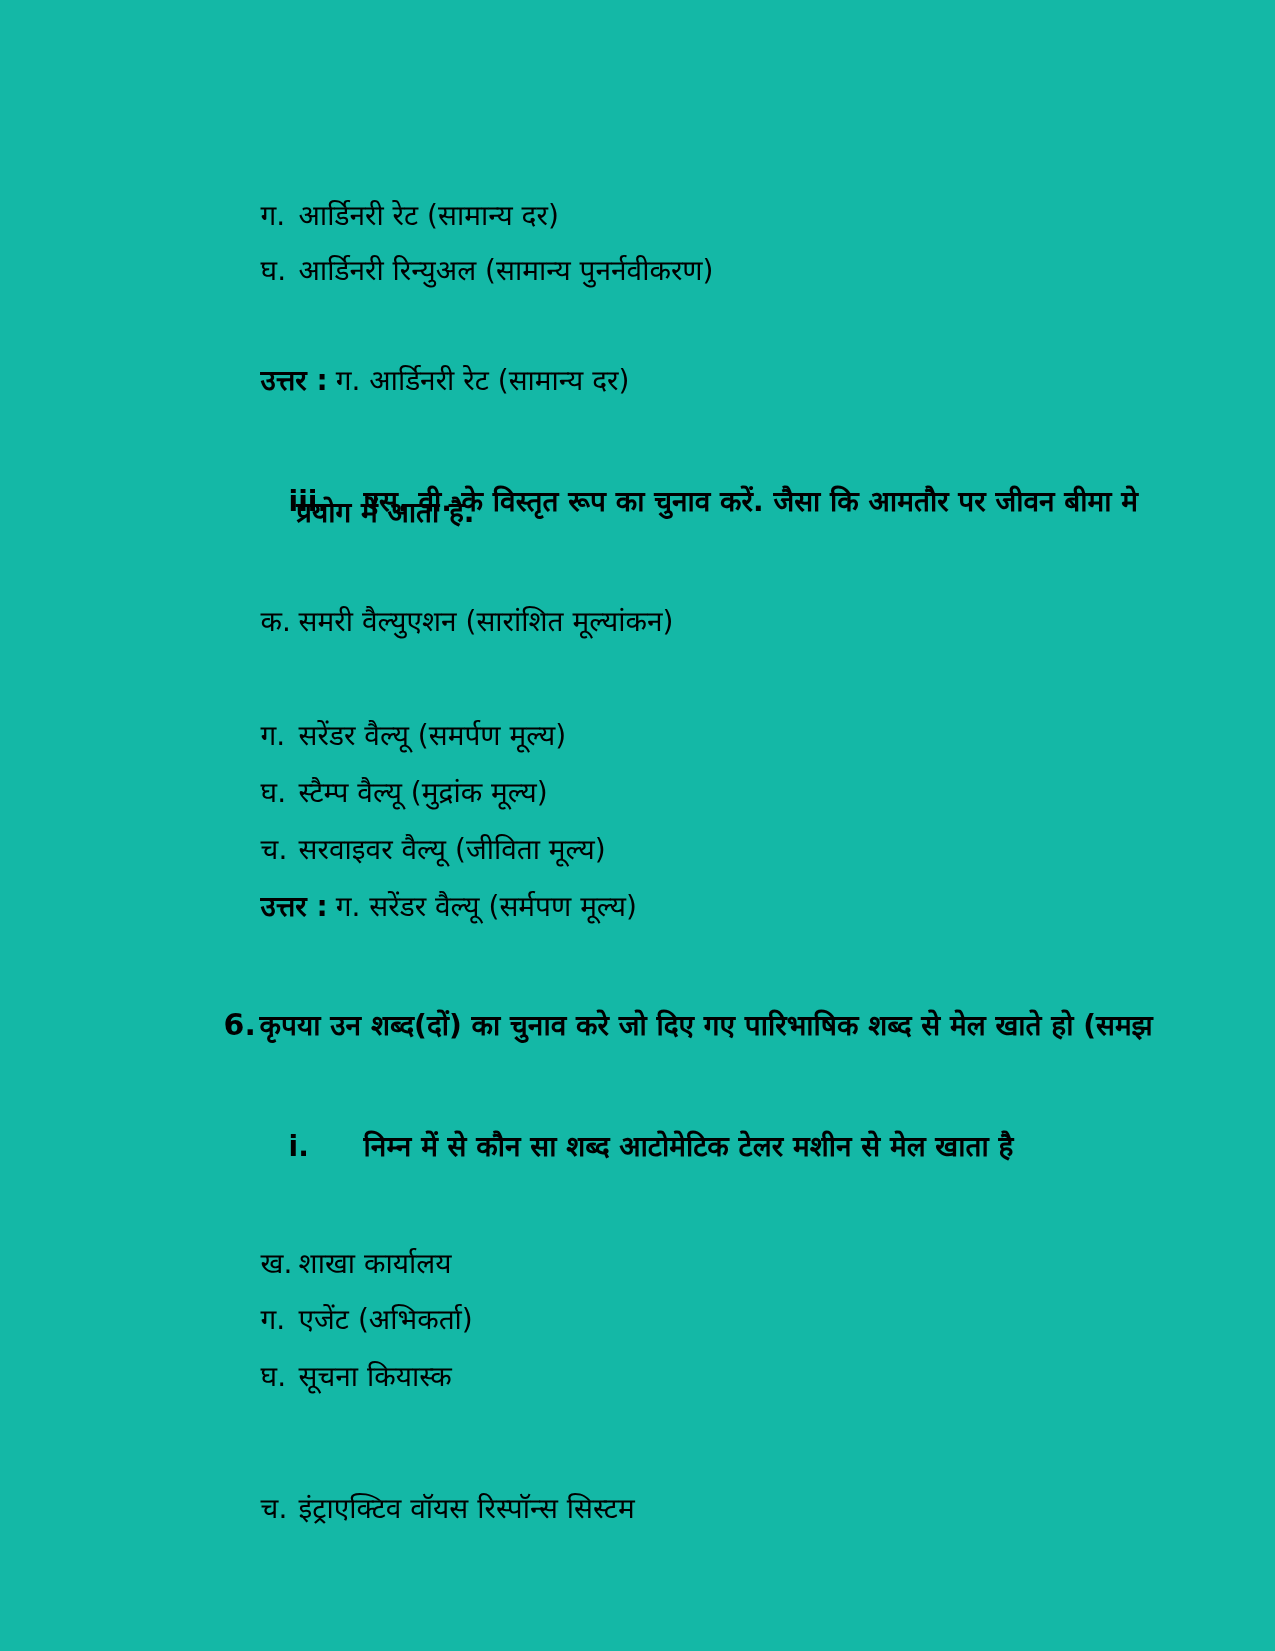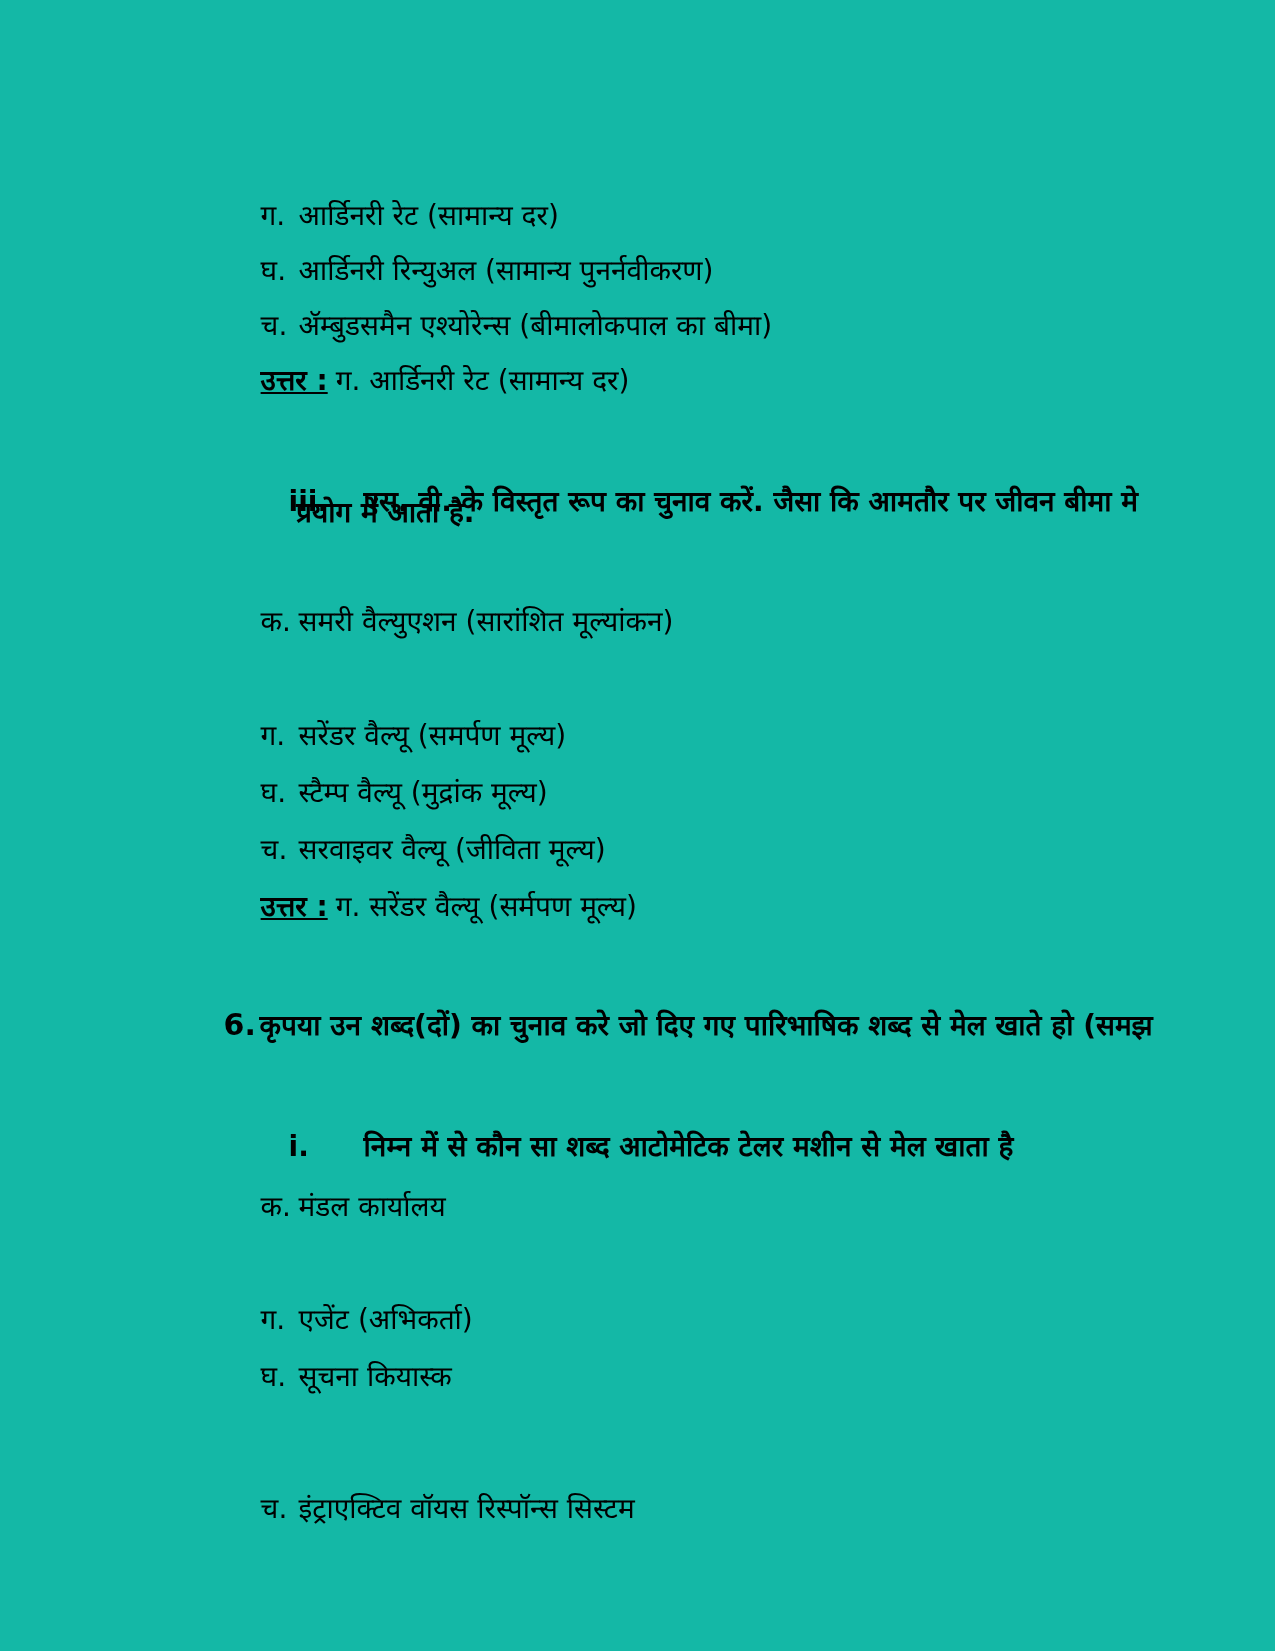--- a/index.html
+++ b/index.html
@@ -18,35 +18,32 @@
     left: 225px;
     font-size: 28px;
     line-height: 46px;
     white-space: pre;
     color: #000000;
   }
   .bold { font-weight: bold; }
   .lbl { display: inline-block; min-width: 38px; }
   .num { display: inline-block; width: 75px; font-weight: bold; margin-left: 28px; }
   .num6 { display: inline-block; width: 36px; font-weight: bold; font-size: 30px; }
-  .ans-prefix { font-weight: bold; margin-right: 8px; text-decoration: underline; }
+  .ans-prefix { font-weight: bold; margin-right: 8px; }
 </style>
 </head>
 <body>
 
 <div class="page">
 
   <div class="line" style="top:147px">
     <span class="lbl">ग.</span><span>आर्डिनरी रेट (सामान्य दर)</span>
   </div>
   <div class="line" style="top:202px">
     <span class="lbl">घ.</span><span>आर्डिनरी रिन्युअल (सामान्य पुनर्नवीकरण)</span>
-  </div>
-  <div class="line" style="top:257px">
-    <span class="lbl">च.</span><span>ॲम्बुडसमैन एश्योरेन्स (बीमालोकपाल का बीमा)</span>
   </div>
   <div class="line" style="top:312px">
     <span class="ans-prefix">उत्तर :</span><span>ग. आर्डिनरी रेट (सामान्य दर)</span>
   </div>
 
   <div class="line" style="top:433px">
     <span class="num">iii.</span><span class="bold">एस. वी. के विस्तृत रूप का चुनाव करें. जैसा कि आमतौर पर जीवन बीमा मे</span>
   </div>
   <div class="line bold" style="top:490px; left:296px">प्रयोग में आता है.</div>
 
@@ -67,22 +64,22 @@
   </div>
 
   <div class="line" style="top:956px; left:188px">
     <span class="num6">6.</span><span class="bold">कृपया उन शब्द(दों) का चुनाव करे जो दिए गए पारिभाषिक शब्द से मेल खाते हो (समझ</span>
   </div>
 
   <div class="line" style="top:1078px">
     <span class="num">i.</span><span class="bold">निम्न में से कौन सा शब्द आटोमेटिक टेलर मशीन से मेल खाता है</span>
   </div>
 
-  <div class="line" style="top:1138px">
-    <span class="lbl">क.</span><span>मंडल कार्यालय</span>
+  <div class="line" style="top:1195px">
+    <span class="lbl">ख.</span><span>शाखा कार्यालय</span>
   </div>
   <div class="line" style="top:1251px">
     <span class="lbl">ग.</span><span>एजेंट (अभिकर्ता)</span>
   </div>
   <div class="line" style="top:1308px">
     <span class="lbl">घ.</span><span>सूचना कियास्क</span>
   </div>
   <div class="line" style="top:1440px">
     <span class="lbl">च.</span><span>इंट्राएक्टिव वॉयस रिस्पॉन्स सिस्टम</span>
   </div>

